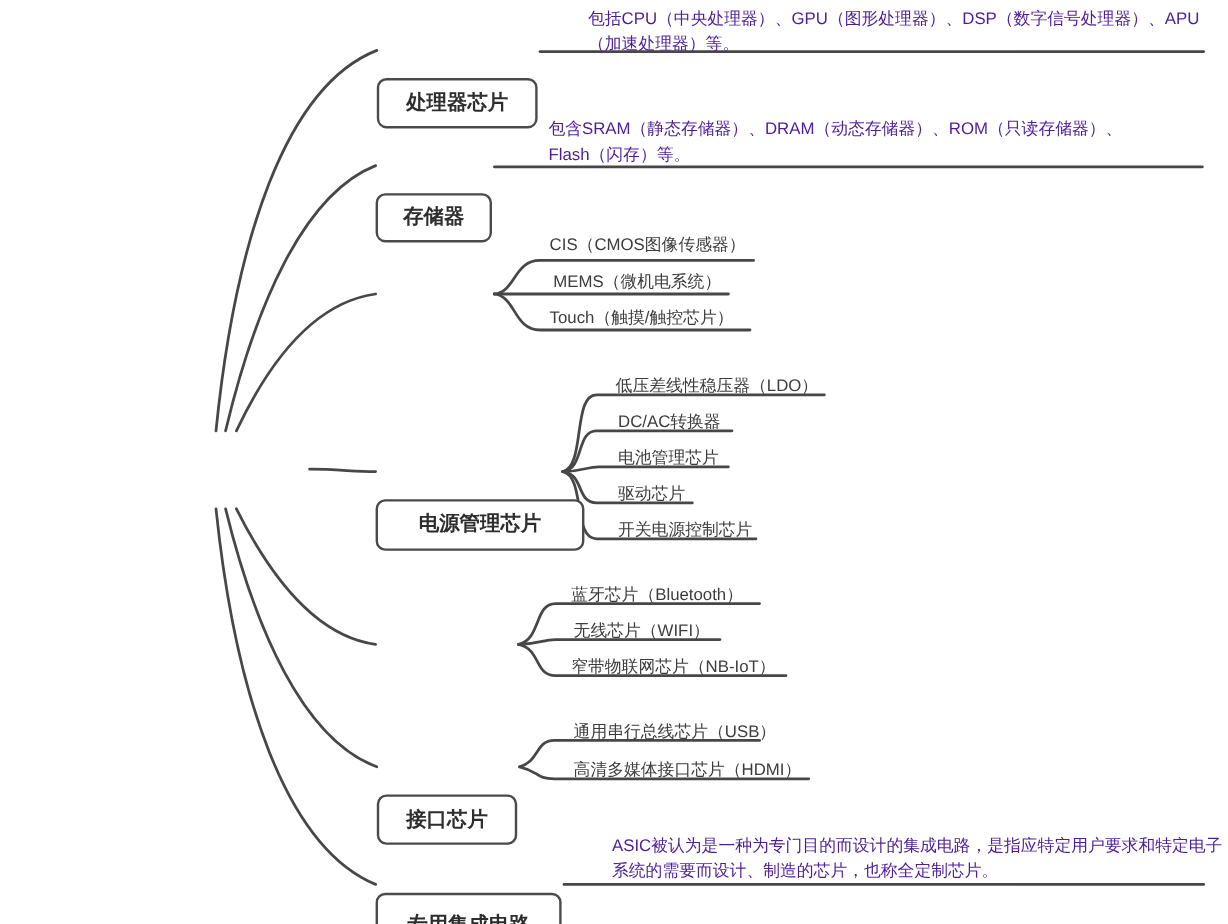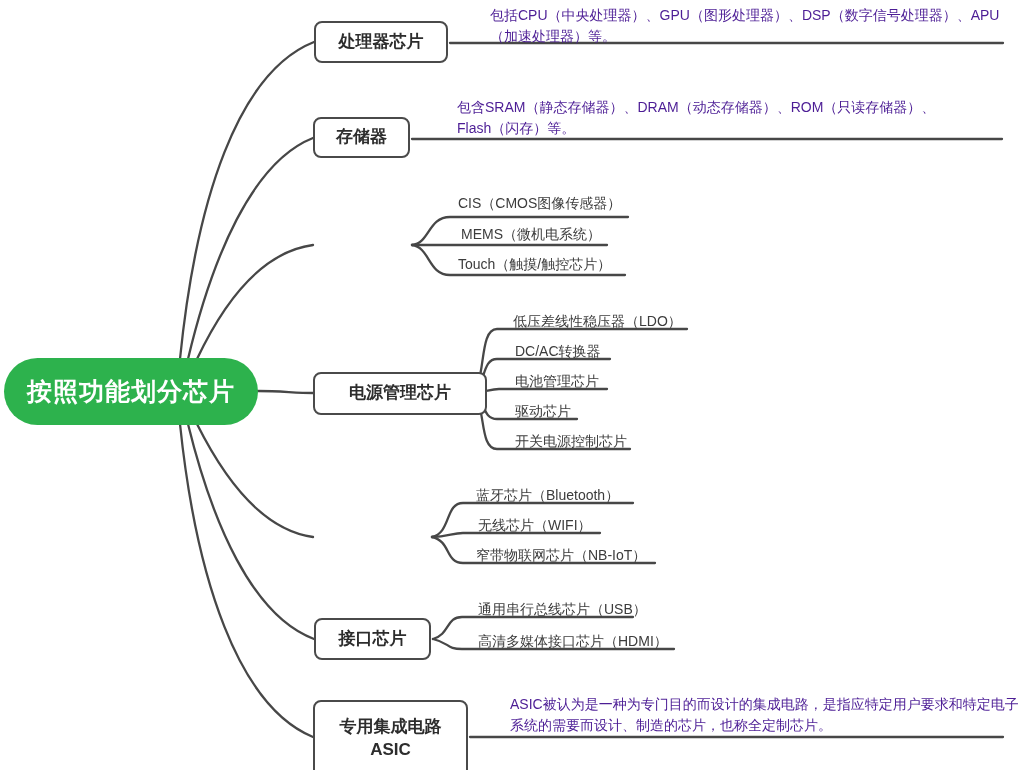--- a/index.html
+++ b/index.html
@@ -12,21 +12,21 @@
   .root{
     position:absolute;left:4px;top:358px;width:254px;height:67px;
     background:#2db24d;border-radius:34px;
     display:flex;align-items:center;justify-content:center;
     color:#ffffff;font-size:25px;font-weight:bold;letter-spacing:1px;
   }
   .box{
     position:absolute;background:#ffffff;border:2px solid #4a4a4a;border-radius:8px;
     display:flex;flex-direction:column;align-items:center;justify-content:center;
     font-size:17px;font-weight:bold;color:#2d2d2d;box-sizing:border-box;
-    line-height:1.35;text-align:center;
+    line-height:1.35;text-align:center;margin-top:44px;
   }
   .b1{left:314px;top:21px;width:134px;height:42px;}
   .b2{left:313px;top:117px;width:97px;height:41px;}
   .b3{left:313px;top:225px;width:97px;height:40px;}
   .b4{left:313px;top:372px;width:174px;height:43px;}
   .b5{left:313px;top:517px;width:117px;height:41px;}
   .b6{left:314px;top:618px;width:117px;height:42px;}
   .b7{left:313px;top:700px;width:155px;height:78px;}
   .sub{
     position:absolute;font-size:14px;color:#3c3c3c;white-space:nowrap;line-height:16px;
@@ -73,23 +73,20 @@
     <path d="M 469,393 C 488,397 477,449 497,449 L 630,449"></path>
 
     <path d="M 432,537 C 451,533 445,503 463,503 L 633,503"></path>
     <path d="M 432,537 C 448,537 452,533 463,533 L 600,533"></path>
     <path d="M 432,537 C 451,541 445,563 463,563 L 655,563"></path>
 
     <path d="M 433,639 C 450,634 446,617 462,617 L 633,617"></path>
     <path d="M 433,639 C 450,643 446,649 462,649 L 674,649"></path>
   </svg>
 
-  <div class="root">
-    <span>按照功能划分芯片</span>
-  </div>
 
   <div class="box b1">
     <span>处理器芯片</span>
   </div>
   <div class="box b2">
     <span>存储器</span>
   </div>
   <div class="box b4">
     <span>电源管理芯片</span>
   </div>

